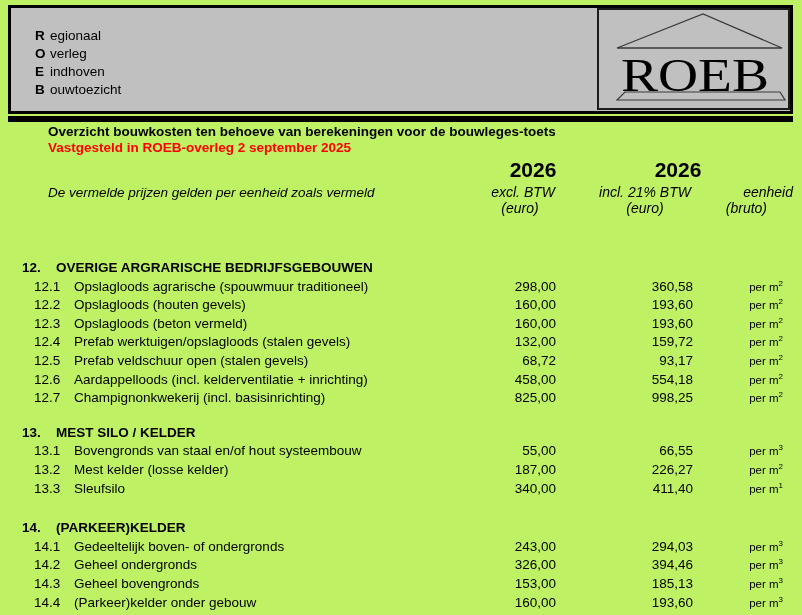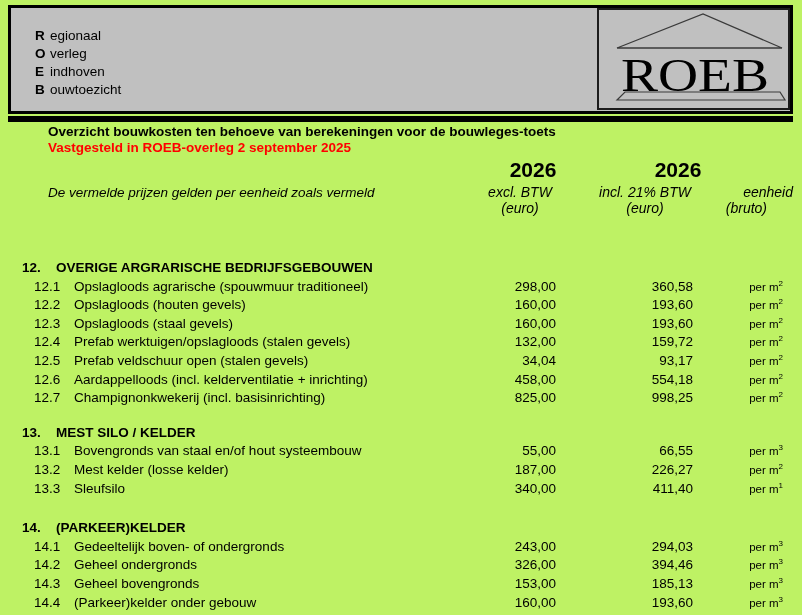--- a/index.html
+++ b/index.html
@@ -24,21 +24,21 @@
   
   .page-title    { position:absolute; left:48px; top:124px; font-size:13.5px; font-weight:bold; white-space:nowrap; }
   .page-subtitle { position:absolute; left:48px; top:140px; font-size:13.5px; font-weight:bold; color:#ff0000; white-space:nowrap; }
 
   
   .year { position:absolute; width:120px; text-align:center; font-weight:bold;
           font-size:21px; line-height:1; }
   .year1 { left:473px; top:159px; }
   .year2 { left:618px; top:159px; }
   .colsub { position:absolute; font-style:italic; font-size:14px; line-height:16px; white-space:nowrap; }
-  .excl   { left:459px; top:184px; width:122px; text-align:center; }
+  .excl   { left:433px; top:184px; width:122px; text-align:right; }
   .incl   { left:584px; top:184px; width:122px; text-align:center; }
   .euro1  { left:459px; top:200px; width:122px; text-align:center; }
   .euro2  { left:584px; top:200px; width:122px; text-align:center; }
   .eenheid{ left:693px; top:184px; width:100px; text-align:right; }
   .bruto  { left:660px; top:200px; width:107px; text-align:right; }
   .price-note { position:absolute; left:48px; top:185px; font-style:italic; font-size:13.5px; white-space:nowrap; }
 
   
   .price-table { position:absolute; left:0; top:259px; width:802px; }
   .section + .section { margin-top:16px; }
@@ -115,36 +115,36 @@
         </div>
         <div class="item">
           <span class="num">12.2</span>
           <span class="desc">Opslagloods (houten gevels)</span>
           <span class="val">160,00</span>
           <span class="val">193,60</span>
           <span class="unit">per m<sup>2</sup></span>
         </div>
         <div class="item">
           <span class="num">12.3</span>
-          <span class="desc">Opslagloods (staal gevels)</span>
+          <span class="desc">Opslagloods (beton vermeld)</span>
           <span class="val">160,00</span>
           <span class="val">193,60</span>
           <span class="unit">per m<sup>2</sup></span>
         </div>
         <div class="item">
           <span class="num">12.4</span>
           <span class="desc">Prefab werktuigen/opslagloods (stalen gevels)</span>
           <span class="val">132,00</span>
           <span class="val">159,72</span>
           <span class="unit">per m<sup>2</sup></span>
         </div>
         <div class="item">
           <span class="num">12.5</span>
           <span class="desc">Prefab veldschuur open (stalen gevels)</span>
-          <span class="val">34,04</span>
+          <span class="val">68,72</span>
           <span class="val">93,17</span>
           <span class="unit">per m<sup>2</sup></span>
         </div>
         <div class="item">
           <span class="num">12.6</span>
           <span class="desc">Aardappelloods (incl. kelderventilatie + inrichting)</span>
           <span class="val">458,00</span>
           <span class="val">554,18</span>
           <span class="unit">per m<sup>2</sup></span>
         </div>

